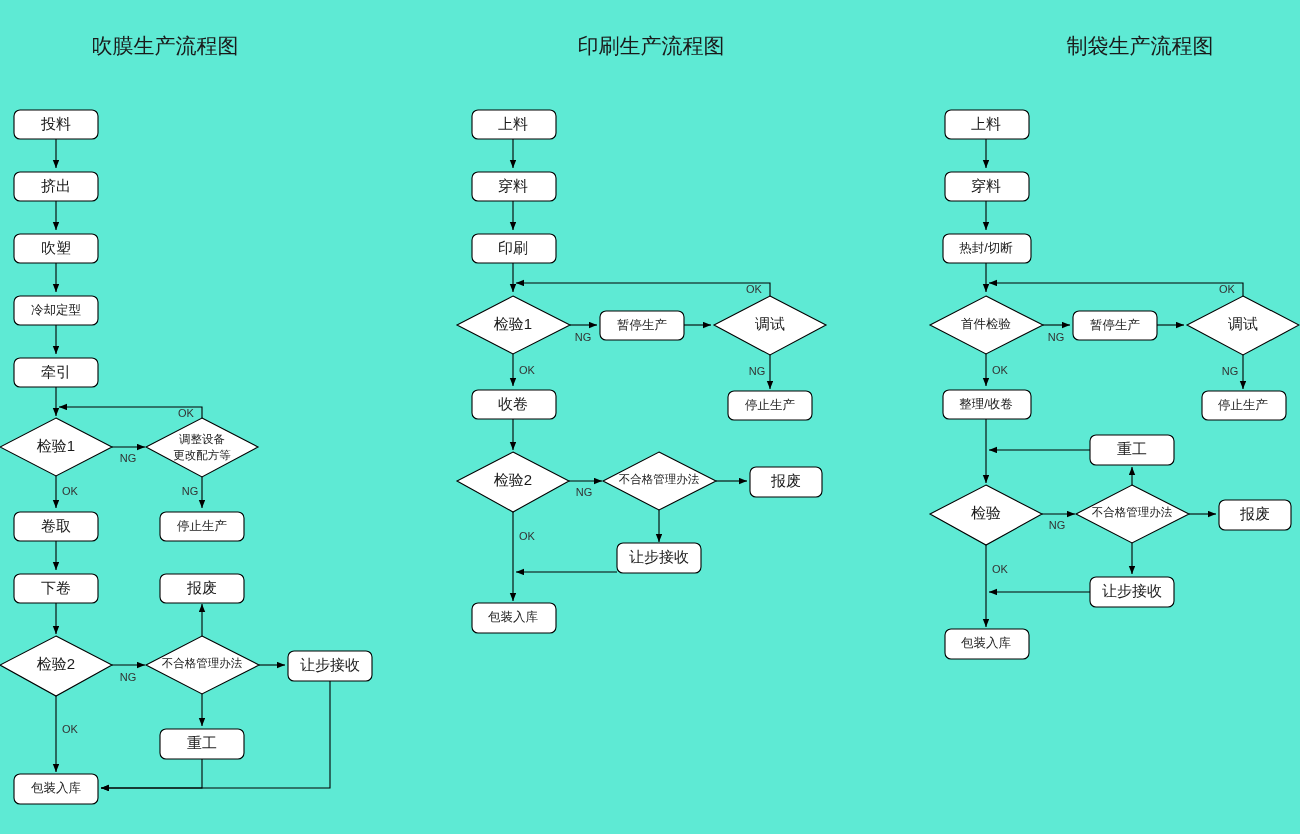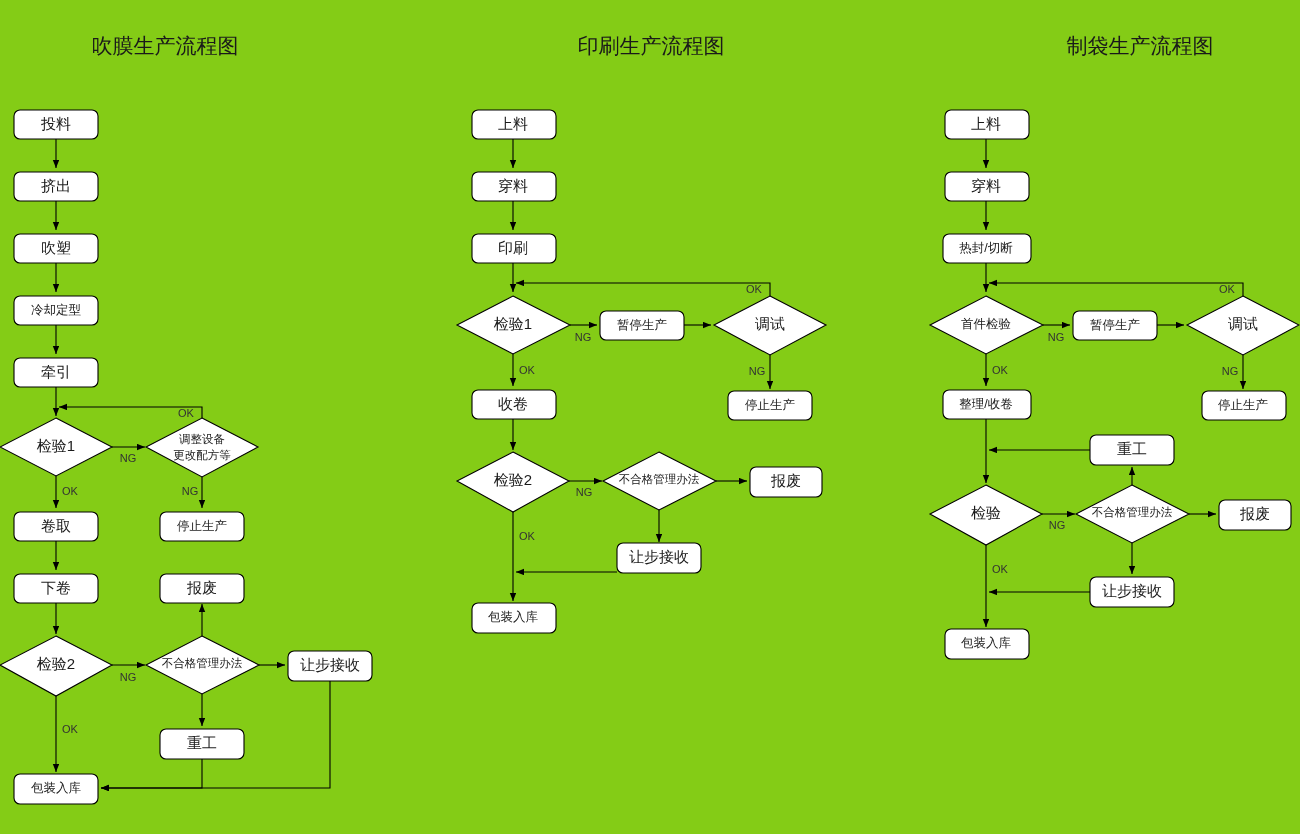--- a/index.html
+++ b/index.html
@@ -1,17 +1,17 @@
 <!DOCTYPE html>
 <html><head>
 <meta charset="utf-8">
 <style>
   html,body{margin:0;padding:0;background:#ffffff;}
   body{width:1300px;height:834px;font-family:"Liberation Sans","DejaVu Sans",sans-serif;}
-  #stage{position:relative;width:1300px;height:834px;overflow:hidden;background:#84cc16;}
+  #stage{position:relative;width:1300px;height:834px;overflow:hidden;background:#5eead4;}
   svg{position:absolute;left:0;top:0;width:1300px;height:834px;}
   .nodebox{fill:#ffffff;stroke:#000000;stroke-width:1.1;}
   .diamond{fill:#ffffff;stroke:#000000;stroke-width:1.1;}
   .edge{stroke:#000000;stroke-width:1.1;fill:none;}
   .title-txt{font-size:21px;fill:#1a1a1a;text-anchor:middle;dominant-baseline:middle;}
   .node-txt{font-size:15px;fill:#1a1a1a;text-anchor:middle;dominant-baseline:middle;}
   .node-txt.sm{font-size:12.5px;}
   .node-txt.xs{font-size:11.5px;}
   .edge-lbl{font-size:11px;fill:#333333;text-anchor:middle;dominant-baseline:middle;}
 </style>

